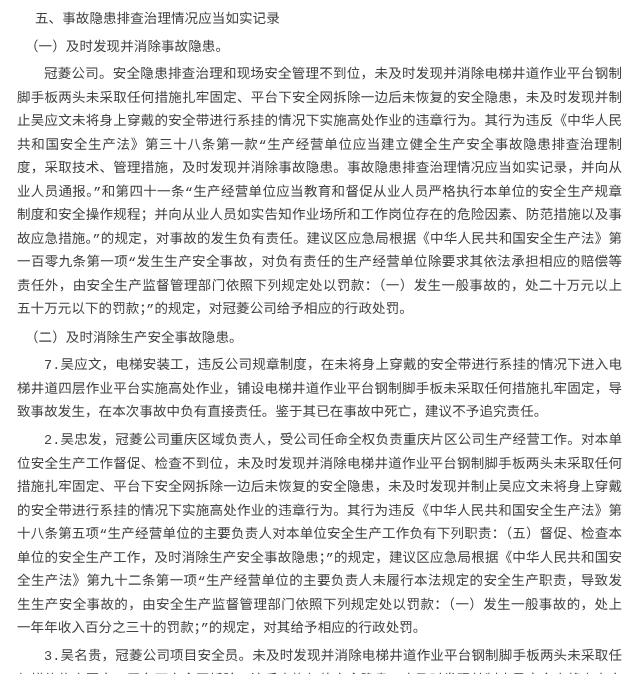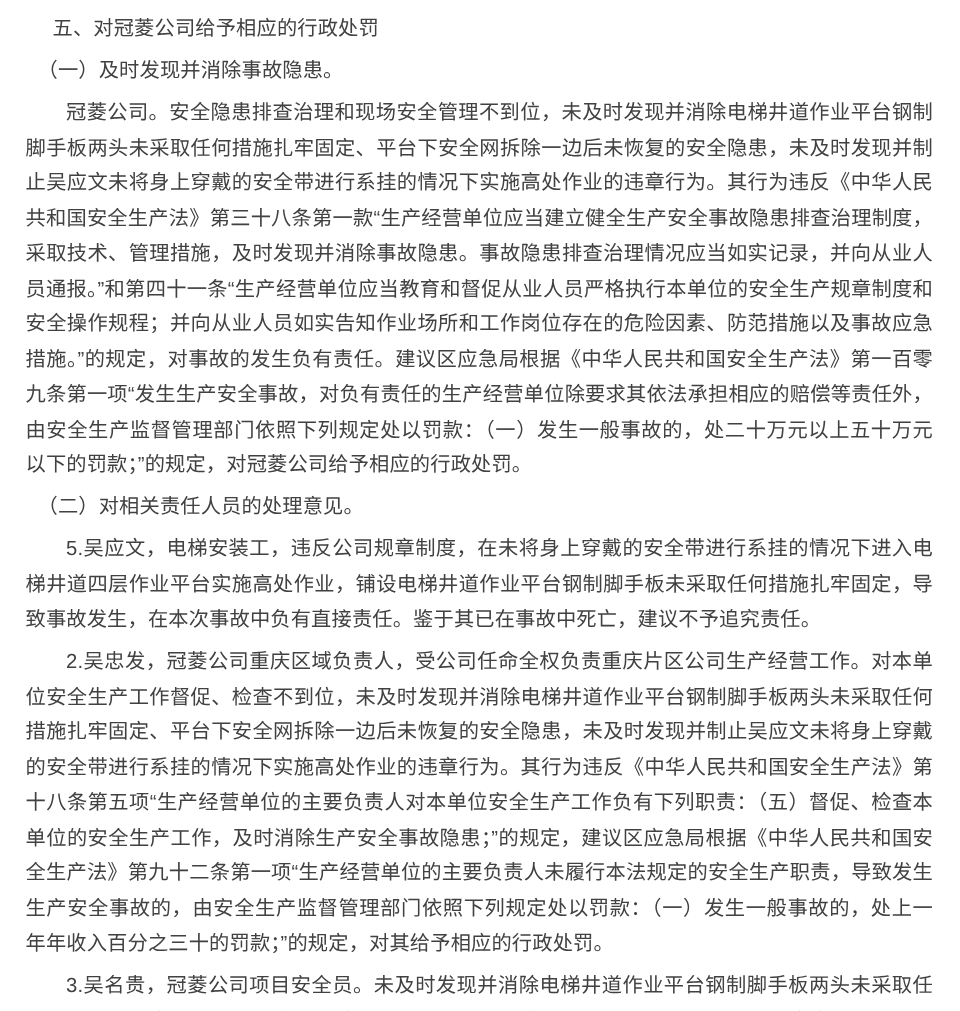--- a/index.html
+++ b/index.html
@@ -27,34 +27,34 @@
   .doc-title,
   .doc-heading,
   .doc-para {
     margin: 0 0 4.5px 0;
     font-size: 13.5px;
     font-weight: normal;
     word-break: break-all;
   }
   .doc-title   { text-indent: 18px; }
   .doc-heading { text-indent: 8px;  }
-  .doc-para    { text-indent: 27px; }
+  .doc-para    { text-indent: 27px; font-family: Liberation Mono, monospace; }
 </style>
 </head>
 <body>
 
 <main class="page">
 
-  <h1 class="doc-title">五、对冠菱公司给予相应的行政处罚</h1>
+  <h1 class="doc-title">五、事故隐患排查治理情况应当如实记录</h1>
 
   <h2 class="doc-heading">（一）及时发现并消除事故隐患。</h2>
 
   <p class="doc-para">冠菱公司。安全隐患排查治理和现场安全管理不到位，未及时发现并消除电梯井道作业平台钢制脚手板两头未采取任何措施扎牢固定、平台下安全网拆除一边后未恢复的安全隐患，未及时发现并制止吴应文未将身上穿戴的安全带进行系挂的情况下实施高处作业的违章行为。其行为违反《中华人民共和国安全生产法》第三十八条第一款“生产经营单位应当建立健全生产安全事故隐患排查治理制度，采取技术、管理措施，及时发现并消除事故隐患。事故隐患排查治理情况应当如实记录，并向从业人员通报。”和第四十一条“生产经营单位应当教育和督促从业人员严格执行本单位的安全生产规章制度和安全操作规程；并向从业人员如实告知作业场所和工作岗位存在的危险因素、防范措施以及事故应急措施。”的规定，对事故的发生负有责任。建议区应急局根据《中华人民共和国安全生产法》第一百零九条第一项“发生生产安全事故，对负有责任的生产经营单位除要求其依法承担相应的赔偿等责任外，由安全生产监督管理部门依照下列规定处以罚款：（一）发生一般事故的，处二十万元以上五十万元以下的罚款；”的规定，对冠菱公司给予相应的行政处罚。</p>
 
-  <h2 class="doc-heading">（二）对相关责任人员的处理意见。</h2>
+  <h2 class="doc-heading">（二）及时消除生产安全事故隐患。</h2>
 
-  <p class="doc-para">5.吴应文，电梯安装工，违反公司规章制度，在未将身上穿戴的安全带进行系挂的情况下进入电梯井道四层作业平台实施高处作业，铺设电梯井道作业平台钢制脚手板未采取任何措施扎牢固定，导致事故发生，在本次事故中负有直接责任。鉴于其已在事故中死亡，建议不予追究责任。</p>
+  <p class="doc-para">7.吴应文，电梯安装工，违反公司规章制度，在未将身上穿戴的安全带进行系挂的情况下进入电梯井道四层作业平台实施高处作业，铺设电梯井道作业平台钢制脚手板未采取任何措施扎牢固定，导致事故发生，在本次事故中负有直接责任。鉴于其已在事故中死亡，建议不予追究责任。</p>
 
   <p class="doc-para">2.吴忠发，冠菱公司重庆区域负责人，受公司任命全权负责重庆片区公司生产经营工作。对本单位安全生产工作督促、检查不到位，未及时发现并消除电梯井道作业平台钢制脚手板两头未采取任何措施扎牢固定、平台下安全网拆除一边后未恢复的安全隐患，未及时发现并制止吴应文未将身上穿戴的安全带进行系挂的情况下实施高处作业的违章行为。其行为违反《中华人民共和国安全生产法》第十八条第五项“生产经营单位的主要负责人对本单位安全生产工作负有下列职责：（五）督促、检查本单位的安全生产工作，及时消除生产安全事故隐患；”的规定，建议区应急局根据《中华人民共和国安全生产法》第九十二条第一项“生产经营单位的主要负责人未履行本法规定的安全生产职责，导致发生生产安全事故的，由安全生产监督管理部门依照下列规定处以罚款：（一）发生一般事故的，处上一年年收入百分之三十的罚款；”的规定，对其给予相应的行政处罚。</p>
 
   <p class="doc-para">3.吴名贵，冠菱公司项目安全员。未及时发现并消除电梯井道作业平台钢制脚手板两头未采取任何措施扎牢固定、平台下安全网拆除一边后未恢复的安全隐患，未及时发现并制止吴应文未将身上穿戴的安全带进行系挂的情况下实施高处作业的违章行为，对事故的发生负有管理责任。建议冠菱公司按照公司相关规定进行处理。</p>
 
 </main>
 
 </body></html>

